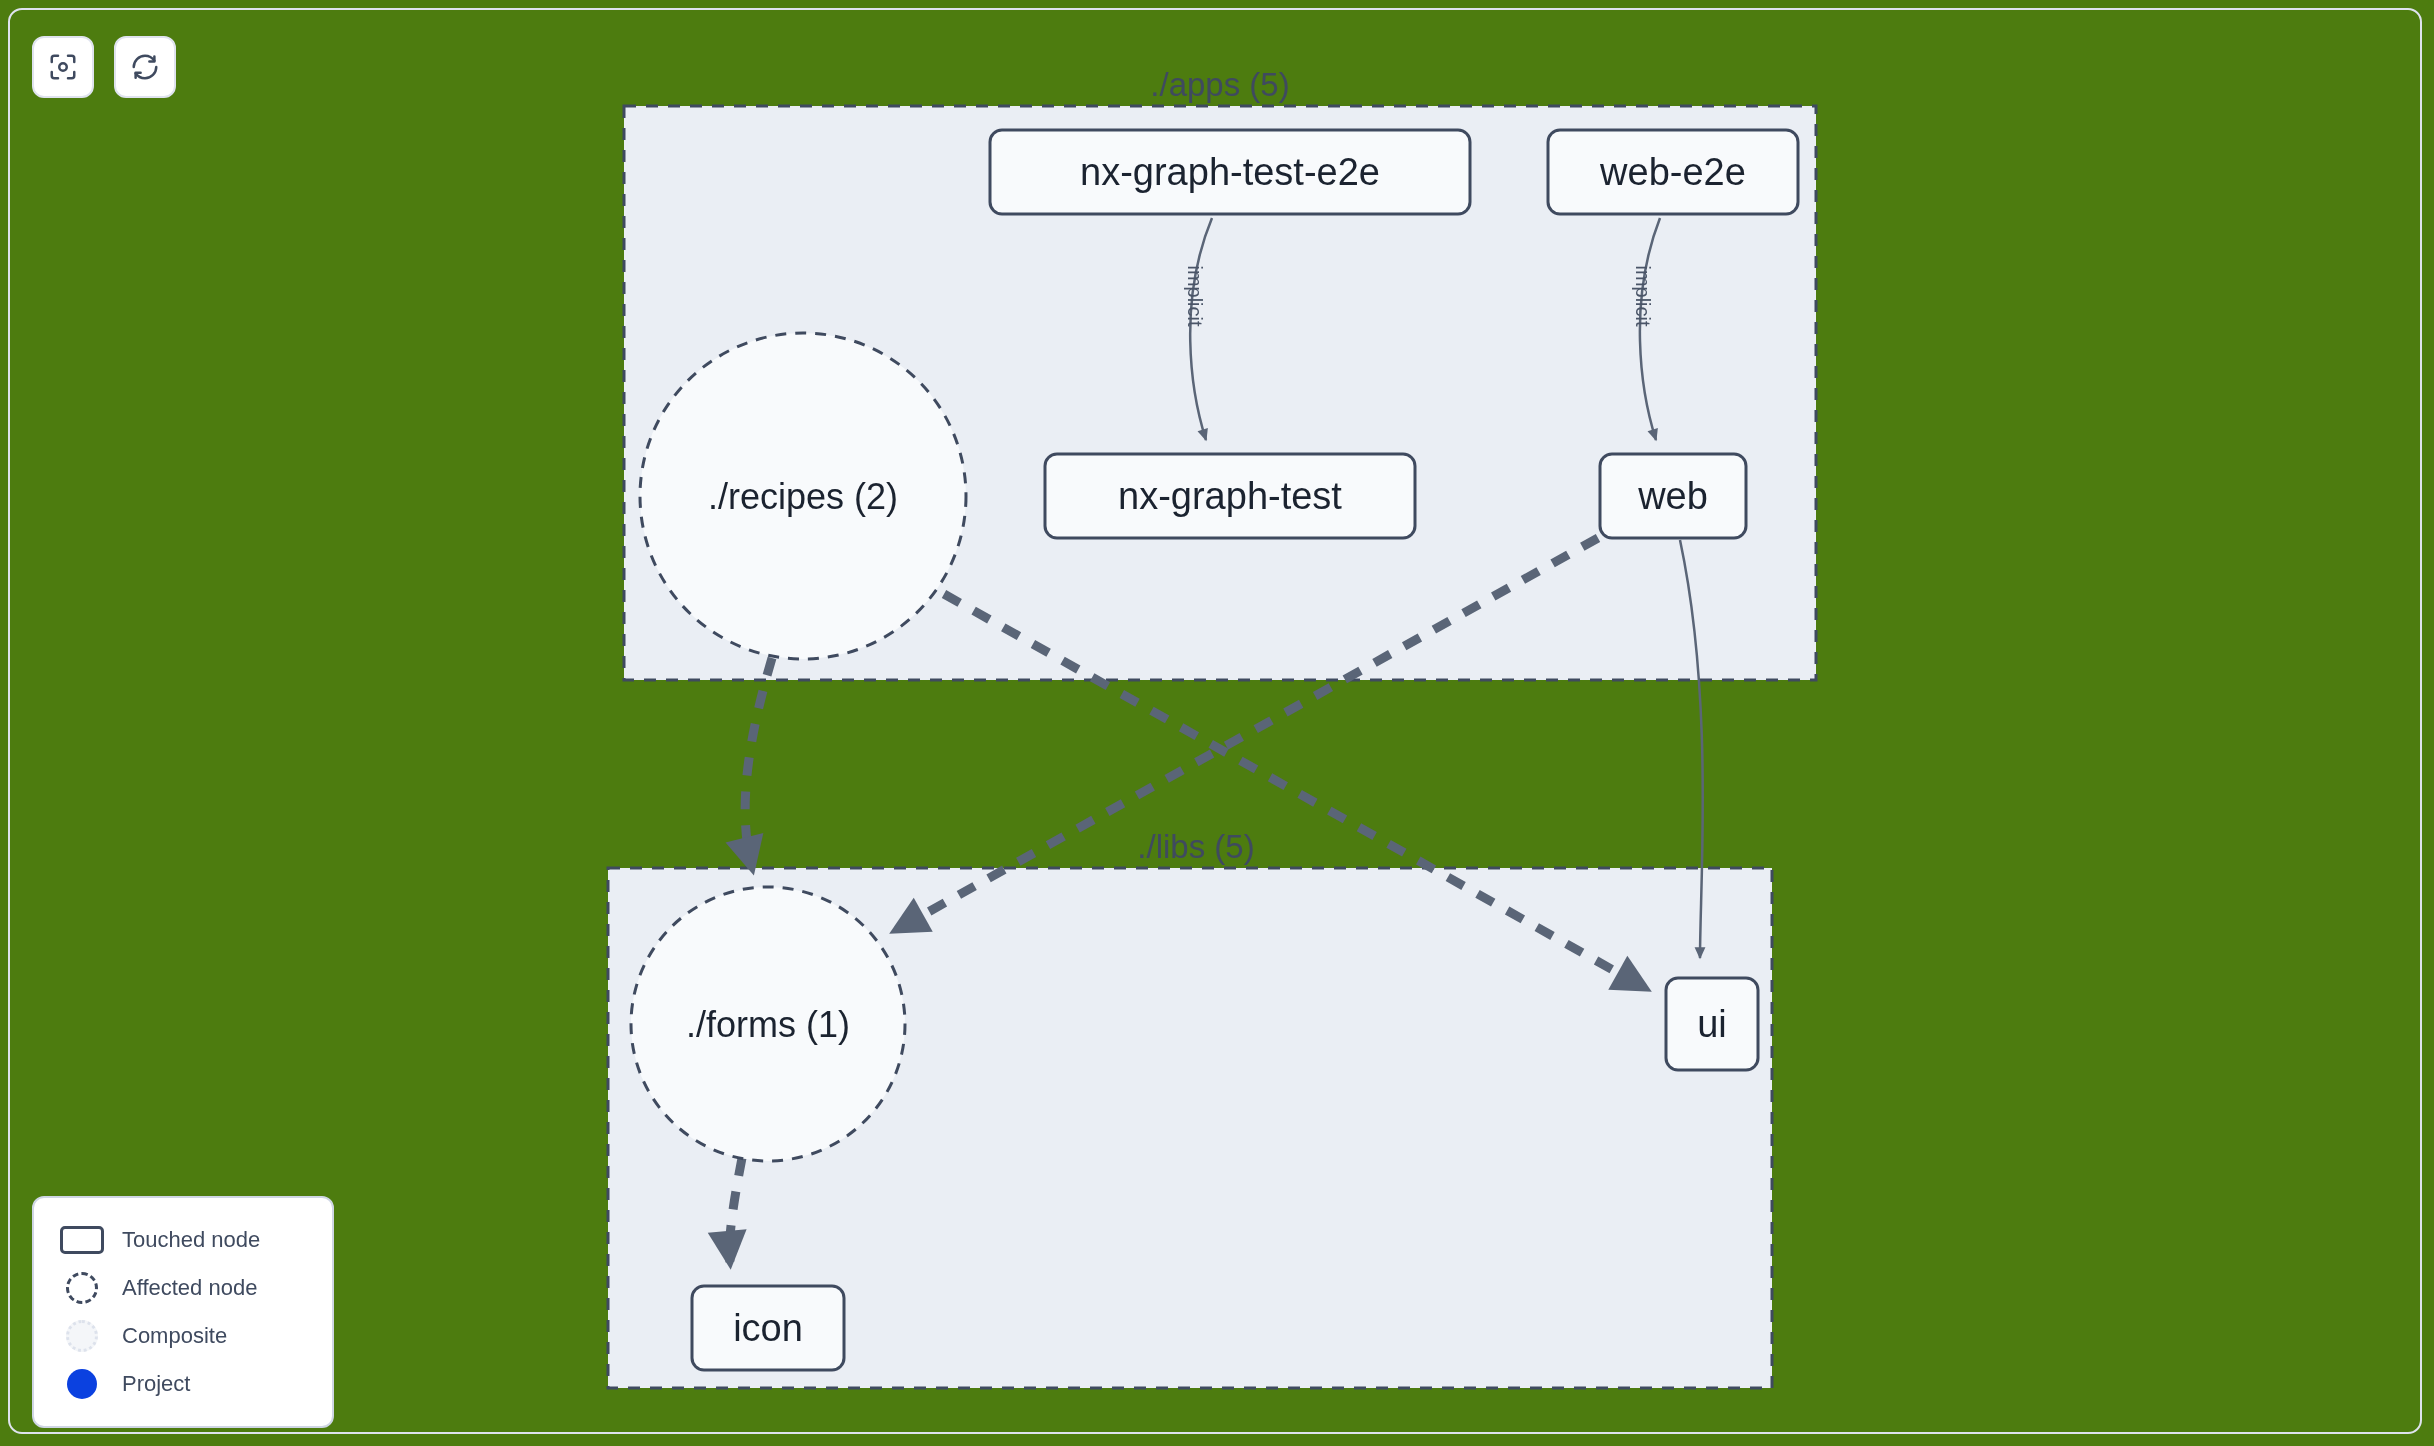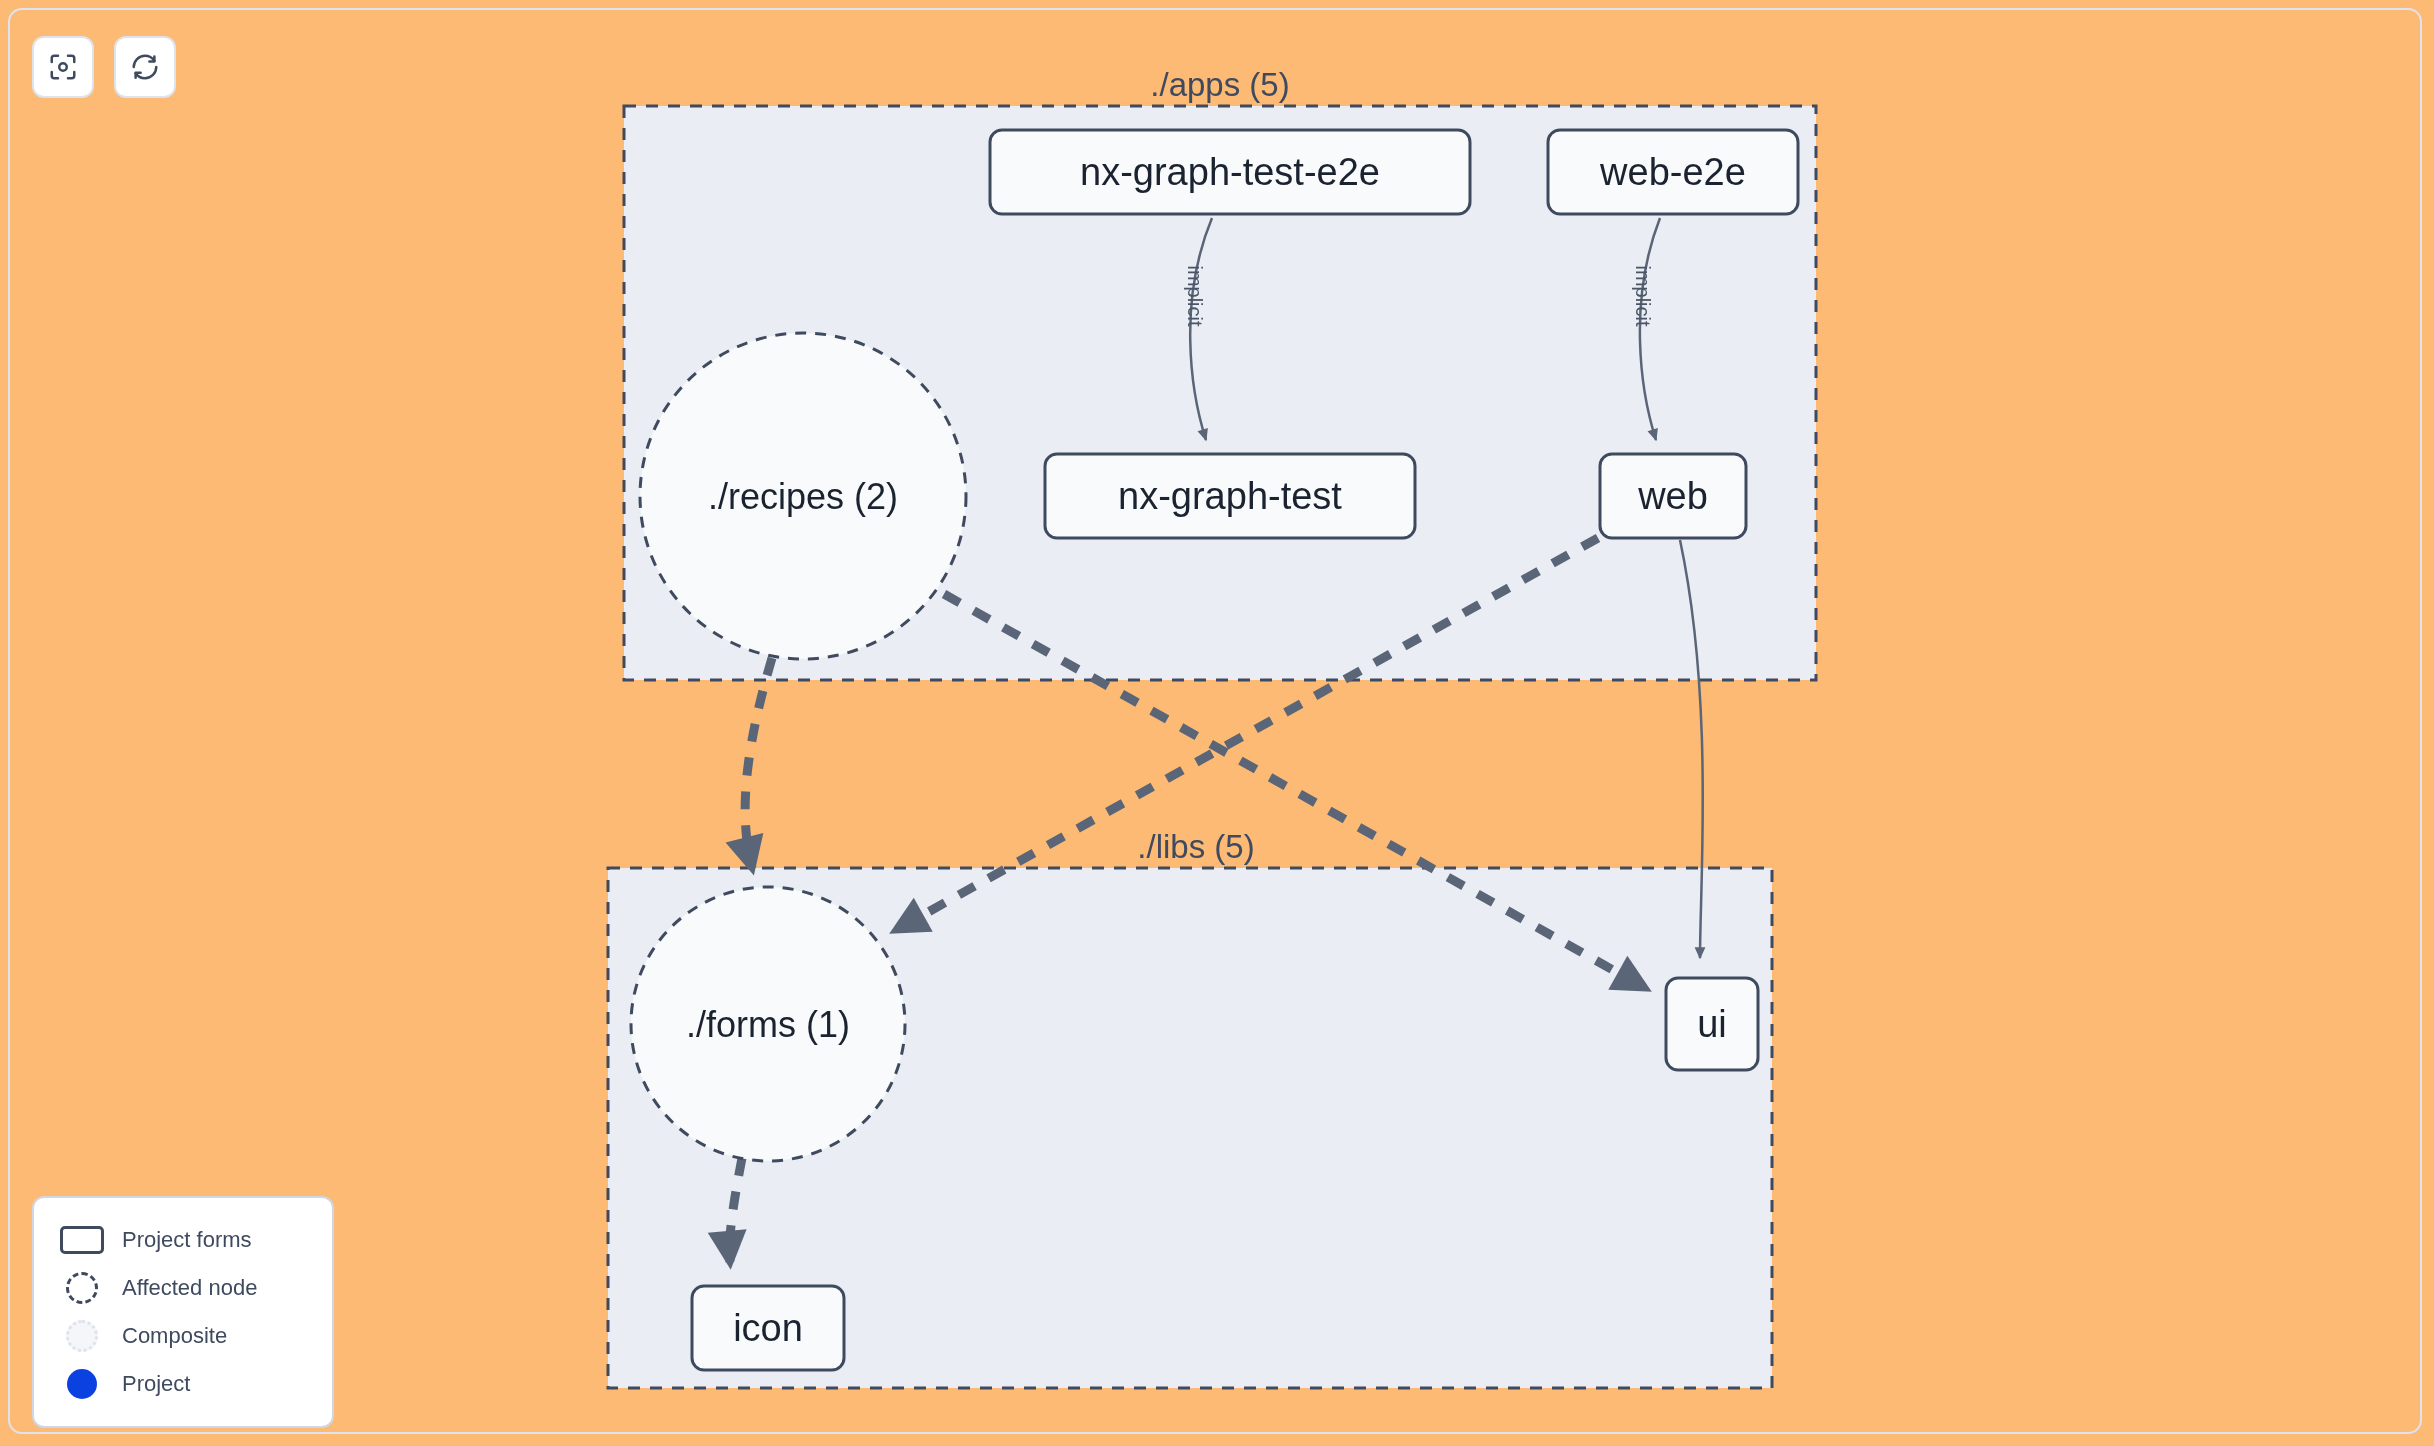--- a/index.html
+++ b/index.html
@@ -5,21 +5,21 @@
   html, body {
     margin: 0;
     padding: 0;
     background: #ffffff;
     font-family: "Liberation Sans", sans-serif;
   }
   #app {
     position: relative;
     width: 2434px;
     height: 1446px;
-    background: #fdba74;
+    background: #4d7c0f;
     overflow: hidden;
     text-align: center;
   }
   
   #panel-frame {
     position: absolute;
     left: 8px;
     top: 8px;
     width: 2414px;
     height: 1426px;
@@ -288,21 +288,21 @@
       <rect class="proj-node" x="692" y="1286" width="152" height="84" rx="12"></rect>
       <text class="node-label" x="768" y="1341" text-anchor="middle">icon</text>
     </g>
   </svg>
 
   <div id="legend">
     <div class="legend-row">
       <span class="legend-swatch">
         <span class="sw-project"></span>
       </span>
-      <span class="legend-text">Project forms</span>
+      <span class="legend-text">Touched node</span>
     </div>
     <div class="legend-row">
       <span class="legend-swatch">
         <span class="sw-composite"></span>
       </span>
       <span class="legend-text">Affected node</span>
     </div>
     <div class="legend-row">
       <span class="legend-swatch">
         <span class="sw-affected"></span>

